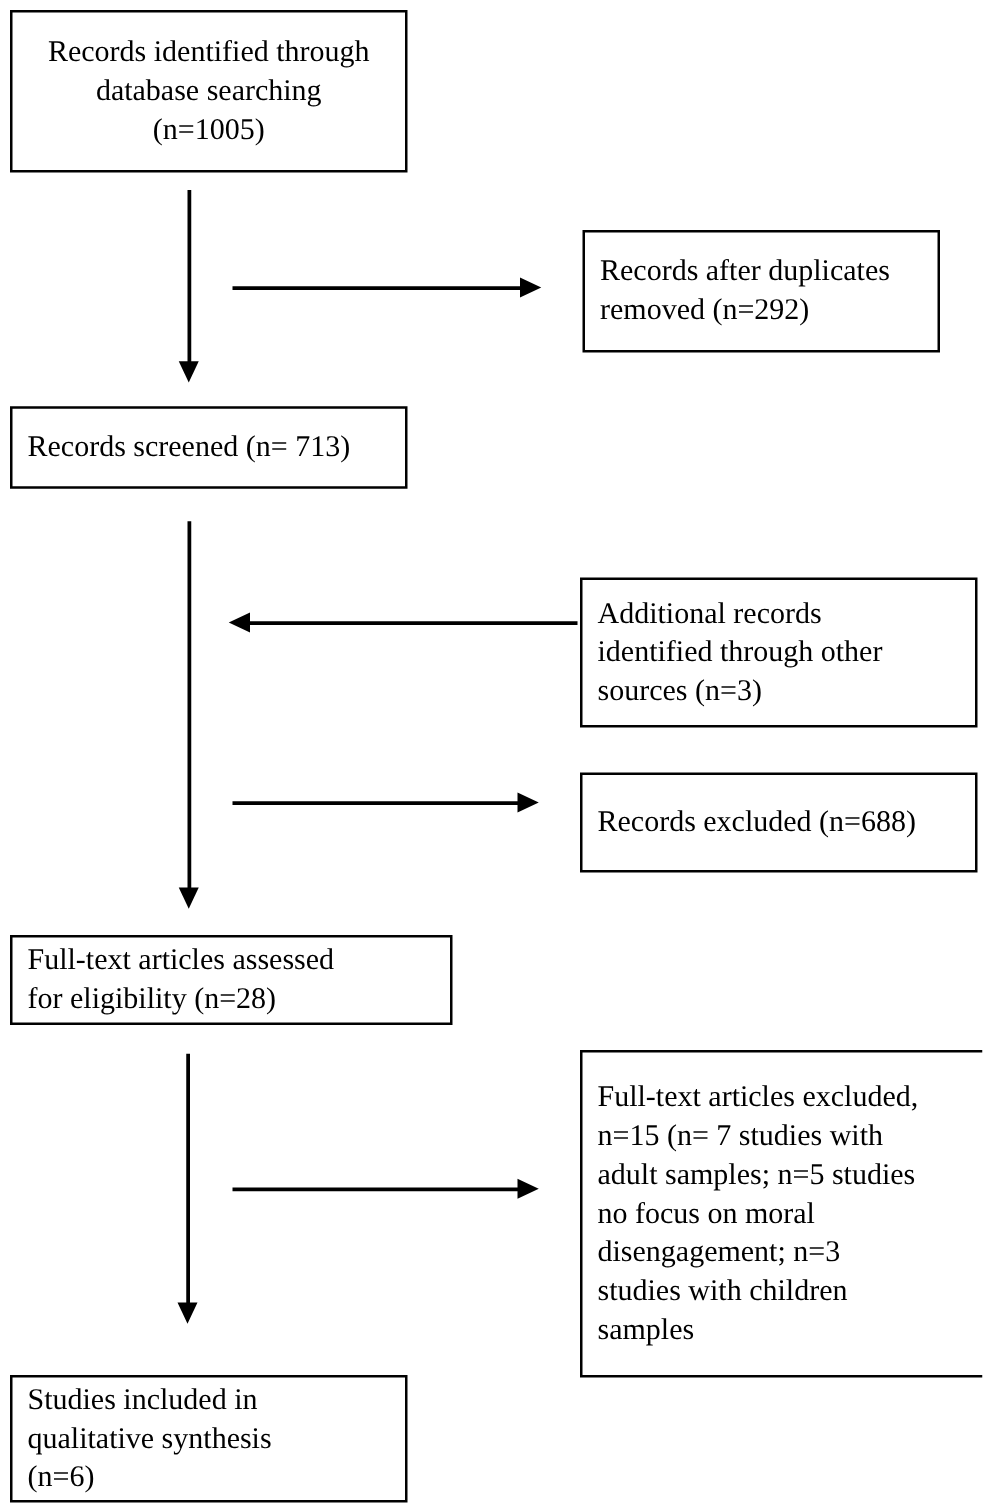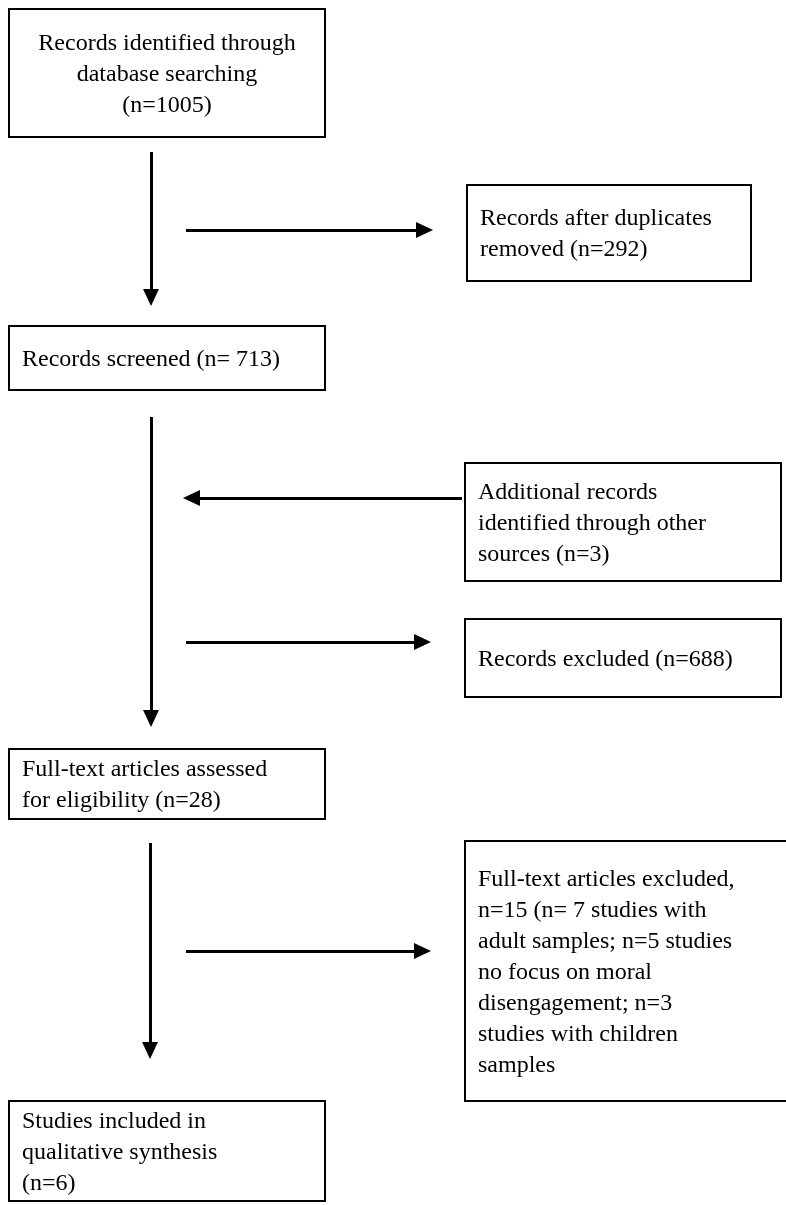--- a/index.html
+++ b/index.html
@@ -34,21 +34,21 @@
   }
   .box.center { text-align: center; }
   .box.left   { text-align: left; }
 
   
   .box-a { left: 8px;   top: 8px;    width: 318px; height: 130px; }
   .box-b { left: 466px; top: 184px;  width: 286px; height: 98px;  }
   .box-c { left: 8px;   top: 325px;  width: 318px; height: 66px; align-items: center;  }
   .box-d { left: 464px; top: 446px;  width: 318px; height: 120px; margin-top: 16px; }
   .box-e { left: 464px; top: 598px;  width: 318px; height: 80px; margin-top: 20px;  }
-  .box-f { left: 8px;   top: 748px;  width: 318px; height: 72px;  }
+  .box-f { left: 8px;   top: 748px;  width: 354px; height: 72px;  }
   .box-g { left: 464px; top: 840px;  width: 369px; height: 262px; }
   .box-h { left: 8px;   top: 1100px; width: 318px; height: 102px; }
 
   
   .line-v, .line-h {
     position: absolute;
     background: #000000;
   }
   .line-v { width: 3px; }
   .line-h { height: 3px; }

